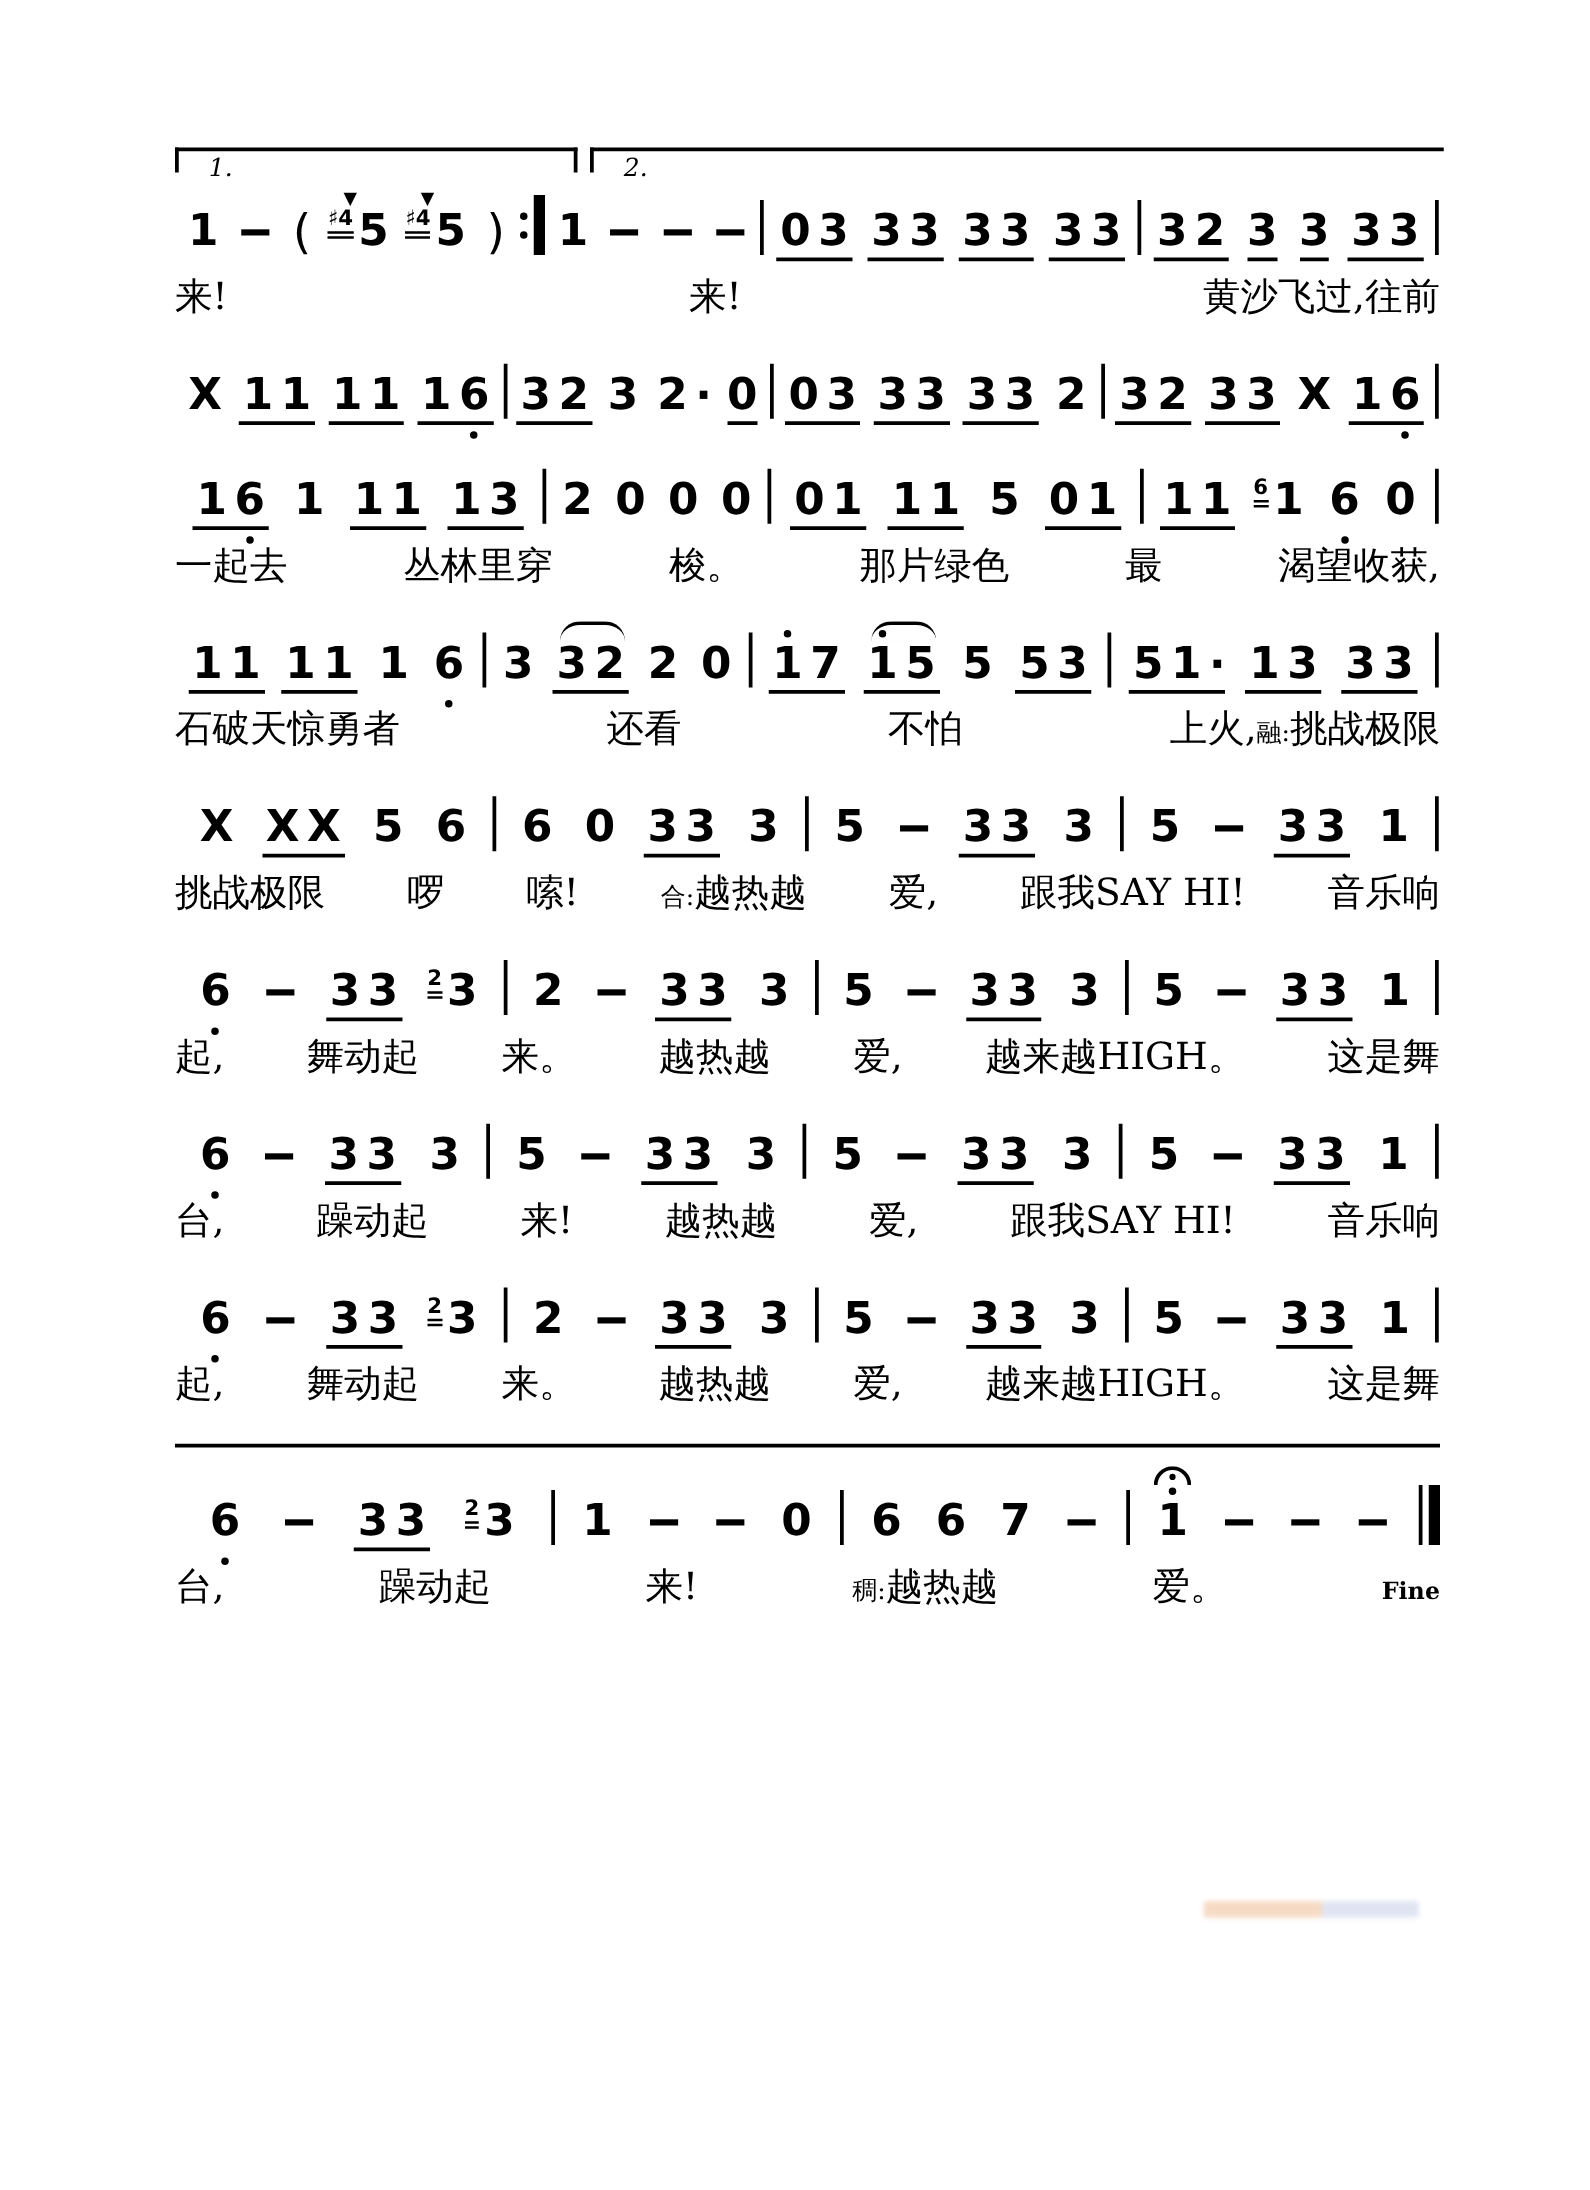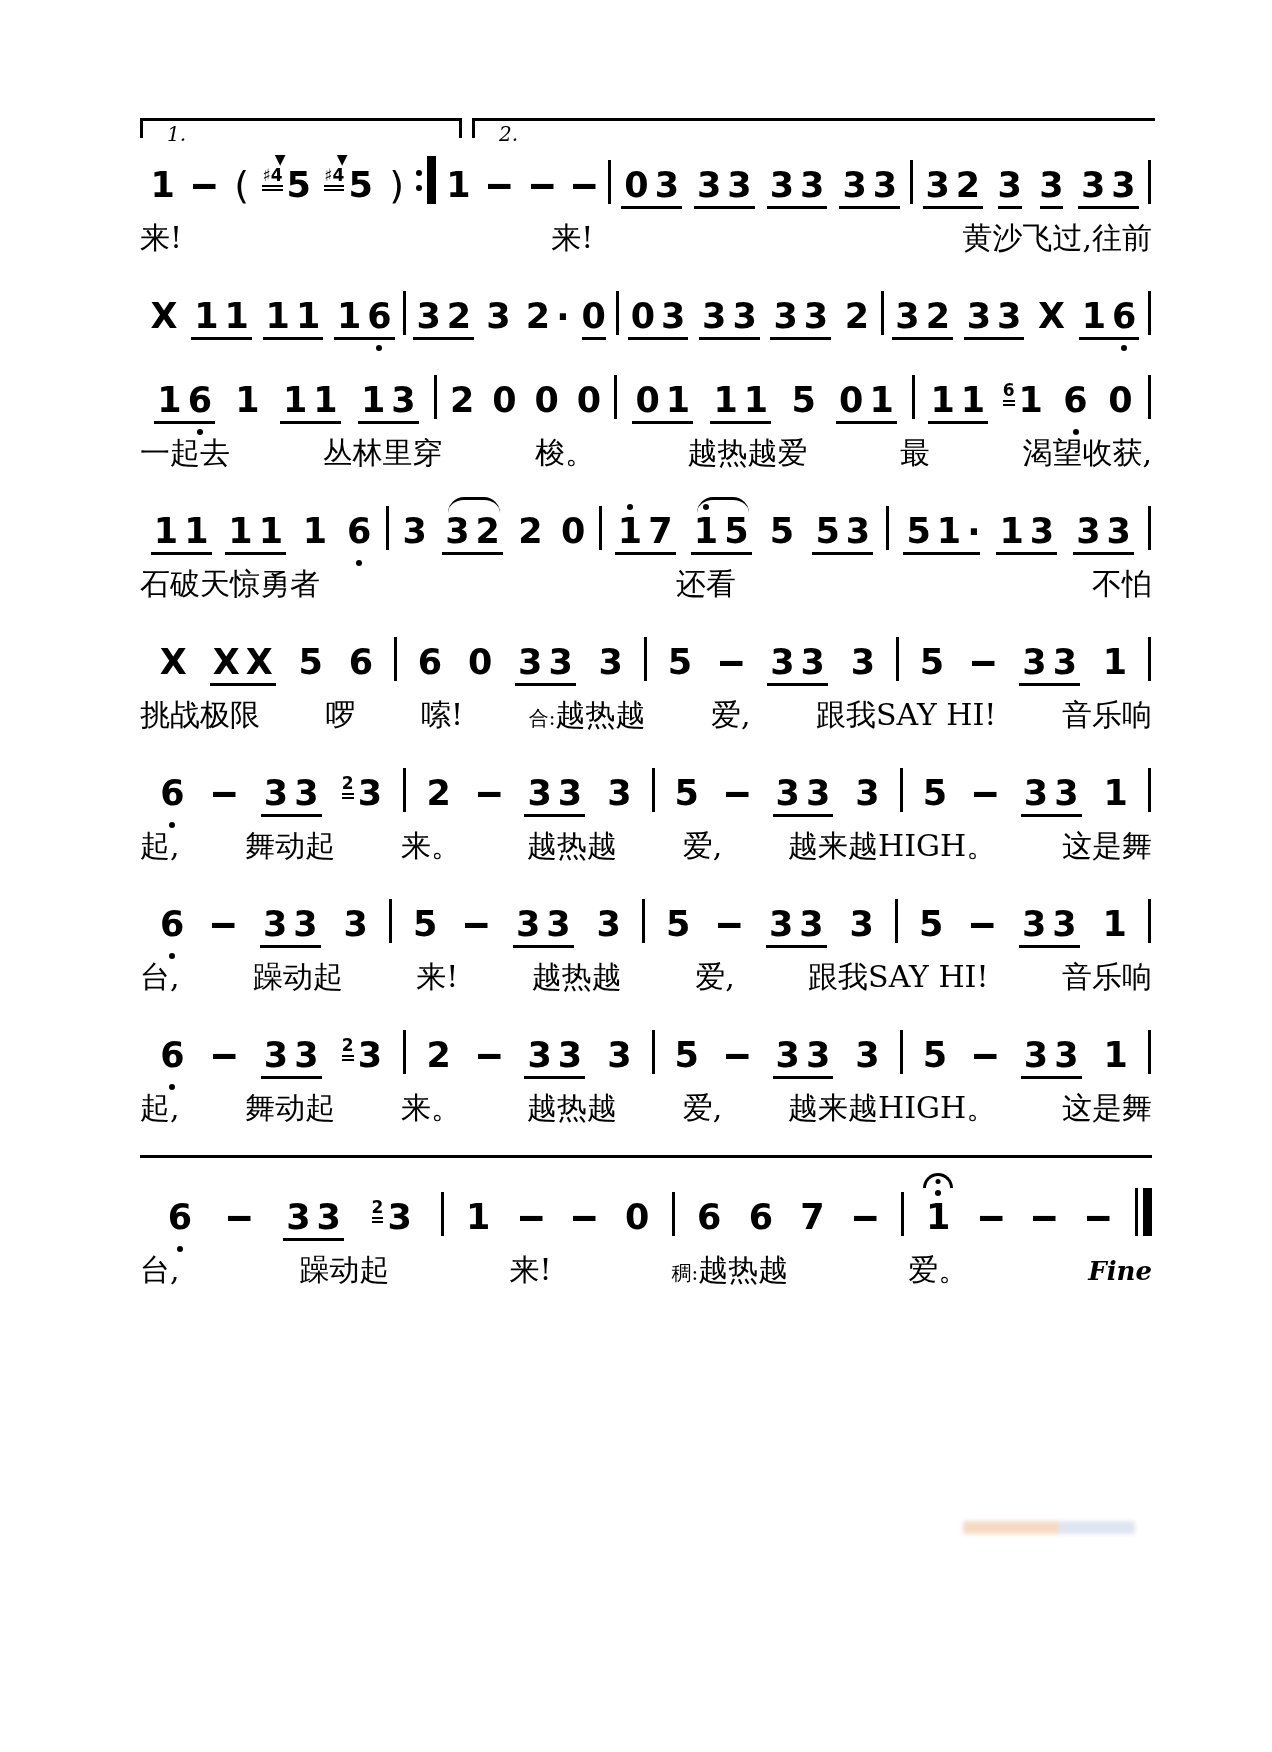--- a/index.html
+++ b/index.html
@@ -51,21 +51,21 @@
   .fermata{position:absolute;top:-26px;left:50%;transform:translateX(-50%);
       width:24px;height:12px;border:3px solid #000;border-bottom:none;border-radius:24px 24px 0 0;}
   .fermata::after{content:'';position:absolute;left:50%;top:3px;transform:translateX(-50%);
       width:5px;height:5px;border-radius:50%;background:#000;}
 
   
   .lyrics-row{display:flex;justify-content:space-between;align-items:baseline;height:46px;margin-top:1px;
       font-family:"DejaVu Serif","Liberation Serif",serif;font-size:30px;line-height:42px;}
   .seg{white-space:pre;}
   .lyr-label{font-size:20px;}
-  .fine{font-style:italic;font-weight:bold;font-size:26px;}
+  .fine{font-weight:bold;font-size:19px;}
 
   .section-separator{border-top:3px solid #000;margin:22px 0 18px 0;width:100%;}
 
   
   .watermark{position:absolute;left:963px;top:1521px;width:172px;height:13px;border-radius:2px;
       background:linear-gradient(90deg,rgba(224,120,40,0.50) 0 55%,rgba(120,140,200,0.42) 55% 100%);
       filter:blur(2px);opacity:.55;}
 </style>
 </head>
 <body>
@@ -614,21 +614,21 @@
               </span>
               <span class="below"></span>
             </span>
           </div>
           <span class="bar"></span>
         </div>
         <div class="lyrics-row">
           <span class="seg"><span class="lyr-text">一起去</span></span>
           <span class="seg"><span class="lyr-text">丛林里穿</span></span>
           <span class="seg"><span class="lyr-text">梭。</span></span>
-          <span class="seg"><span class="lyr-text">越热越爱</span></span>
+          <span class="seg"><span class="lyr-text">那片绿色</span></span>
           <span class="seg"><span class="lyr-text">最</span></span>
           <span class="seg"><span class="lyr-text">渴望收获,</span></span>
         </div>
       </div>
       <div class="system">
         <div class="notes-row">
           <div class="measure" style="flex-grow: 6.4;">
             <span class="tok">
               <span class="mainrow">
                 <span class="grp">
@@ -788,20 +788,21 @@
                 <span class="ul"></span>
               </span>
             </span>
           </div>
           <span class="bar"></span>
         </div>
         <div class="lyrics-row">
           <span class="seg"><span class="lyr-text">石破天惊勇者</span></span>
           <span class="seg"><span class="lyr-text">还看</span></span>
           <span class="seg"><span class="lyr-text">不怕</span></span>
+          <span class="seg"><span class="lyr-text">上火,</span><span class="lyr-label">融:</span><span class="lyr-text">挑战极限</span></span>
         </div>
       </div>
       <div class="system">
         <div class="notes-row">
           <div class="measure" style="flex-grow: 5.2;">
             <span class="tok single">
               <span class="mainrow">
                 <span class="grp">
                   <span class="digit">X</span>
                 </span>

